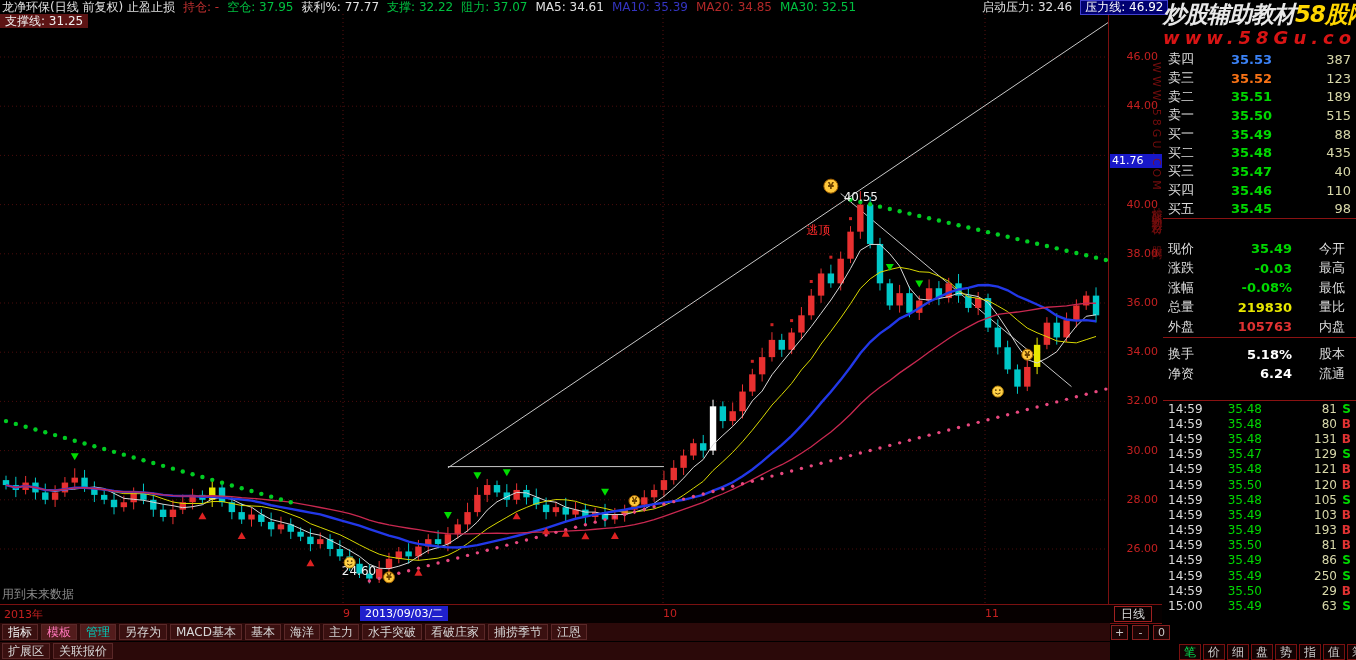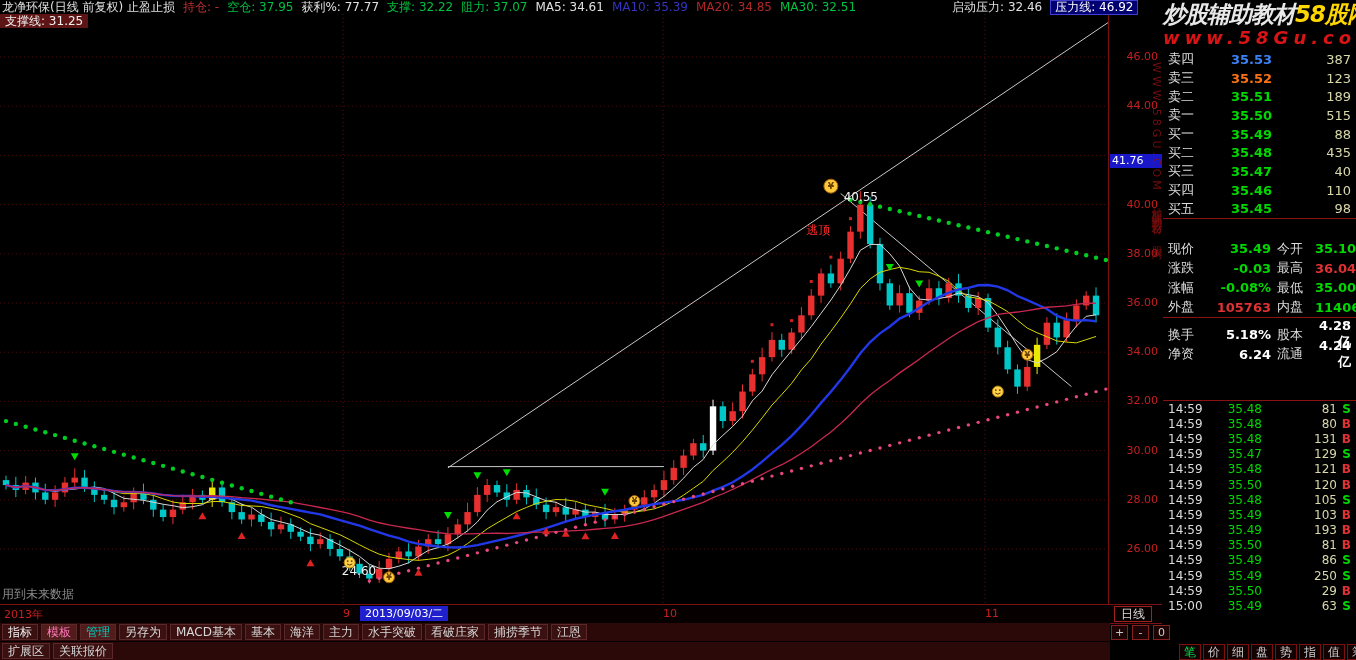--- a/index.html
+++ b/index.html
@@ -3,21 +3,21 @@
 <meta charset="utf-8">
 <style>
   html,body{margin:0;padding:0;background:#000;}
   #app{position:relative;width:1356px;height:660px;background:#000;overflow:hidden;
        font-family:"DejaVu Sans","Liberation Sans",sans-serif;}
   
   #hdr1{position:absolute;top:0;left:2px;height:13px;line-height:13px;font-size:12px;
         white-space:nowrap;z-index:6;}
   #hdr1 .hitem{display:inline-block;margin-right:8px;}
   #hdr1 .hbox{background:#000070;border:1px solid #4040d0;padding:0 4px;}
-  #hdr1 .hgap{margin-left:88px;}
+  #hdr1 .hgap{margin-left:118px;}
   #hdr2{position:absolute;top:14px;left:0;font-size:12px;color:#f0f0f0;background:#5c1414;
         padding:0 5px;z-index:6;line-height:14px;}
   
   #chart-svg{position:absolute;top:0;left:0;}
   #chart-wm{position:absolute;left:2px;top:586px;font-size:12px;color:#8a8a8a;z-index:4;}
   
   #axis-col{position:absolute;left:1108px;top:0;width:54px;height:604px;
             border-left:1px solid #7a1010;border-right:1px solid #7a1010;background:#000;}
   .ylab{position:absolute;right:5px;color:#c42020;font-size:11px;line-height:12px;}
   #cursor-price{position:absolute;left:1px;right:1px;top:154px;background:#1818c8;color:#fff;
@@ -54,21 +54,21 @@
   #logo .l1{font-size:23px;letter-spacing:-1px;line-height:26px;}
   #logo .l1 .w{color:#e8e8e8;} #logo .l1 .y{color:#ffd700;}
   #logo .l2{font-size:18px;color:#d81414;letter-spacing:5px;line-height:22px;}
   #sellbuy{position:absolute;top:50px;left:0;right:0;border-bottom:1px solid #8a1212;}
   .qrow{height:18.7px;display:grid;grid-template-columns:38px 66px 1fr;align-items:center;
         font-size:13px;padding:0 5px;}
   .qrow .ql{color:#dcdcdc;} .qrow .qp{text-align:right;font-weight:bold;}
   .qrow .qv{text-align:right;color:#d8d8aa;}
   #info-rows{position:absolute;top:239px;left:0;right:0;font-size:13px;}
   .irow{height:19.5px;display:grid;grid-template-columns:47px 56px 44px 1fr;align-items:center;
-        padding:0 5px;}
+        padding:0 5px;gap:21px;}
   .irow.sep{border-top:1px solid #8a1212;}
   .irow .il{color:#dcdcdc;} .irow .iv{text-align:right;font-weight:bold;}
   #tick-rows{position:absolute;top:400px;left:0;right:0;font-size:12px;
              border-top:1px solid #8a1212;}
   .trow{height:15.2px;display:grid;grid-template-columns:40px 54px 1fr 14px;align-items:center;
         padding:0 5px;}
   .trow .tt{color:#dcdcdc;} .trow .tp{text-align:right;}
   .trow .tv{text-align:right;color:#d8d8aa;} .trow .ts{text-align:right;font-weight:bold;}
 </style>
 </head>
@@ -623,20 +623,26 @@
           <span class="il" style="padding-left:6px">最高</span>
           <span class="iv" style="color: rgb(224, 50, 50);">36.04</span>
         </div>
         <div class="irow">
           <span class="il">涨幅</span>
           <span class="iv" style="color: rgb(0, 216, 0);">-0.08%</span>
           <span class="il" style="padding-left:6px">最低</span>
           <span class="iv" style="color: rgb(0, 216, 0);">35.00</span>
         </div>
         <div class="irow">
+          <span class="il">总量</span>
+          <span class="iv" style="color: rgb(232, 232, 0);">219830</span>
+          <span class="il" style="padding-left:6px">量比</span>
+          <span class="iv" style="color: rgb(232, 232, 0);">0.93</span>
+        </div>
+        <div class="irow">
           <span class="il">外盘</span>
           <span class="iv" style="color: rgb(224, 50, 50);">105763</span>
           <span class="il" style="padding-left:6px">内盘</span>
           <span class="iv" style="color: rgb(0, 216, 0);">114067</span>
         </div>
         <div class="irow sep">
           <span class="il">换手</span>
           <span class="iv" style="color: rgb(255, 255, 255);">5.18%</span>
           <span class="il" style="padding-left:6px">股本</span>
           <span class="iv" style="color: rgb(255, 255, 255);">4.28亿</span>

